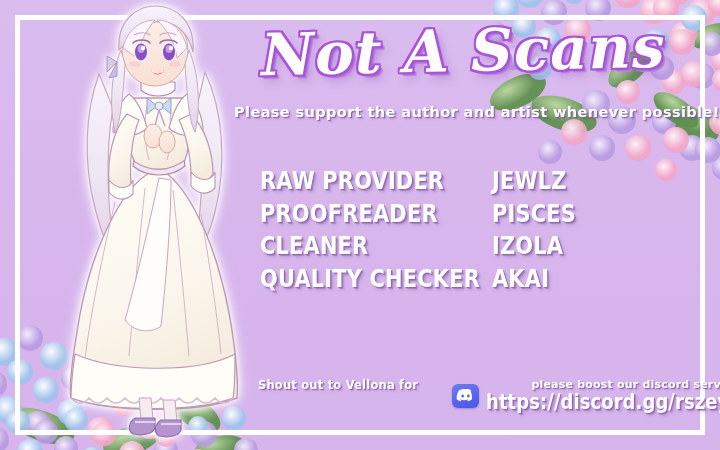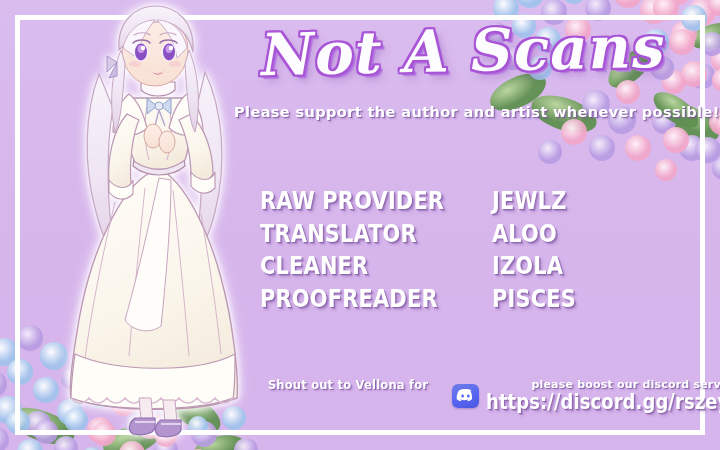--- a/index.html
+++ b/index.html
@@ -90,21 +90,20 @@
     white-space: nowrap;
   }
 
   
   .credits {
     position: absolute;
     left: 260px;
     top: 168px;
     width: 420px;
     z-index: 40;
-    margin-top: 20px;
   }
   .credit-row {
     display: flex;
     align-items: baseline;
     height: 32.5px;
   }
   .credit-role, .credit-name {
     font-family: "DejaVu Sans Condensed", "Liberation Sans Narrow", "DejaVu Sans", sans-serif;
     font-weight: bold;
     font-size: 25px;
@@ -121,21 +120,21 @@
   }
   .credit-role { width: 232px; }
   .credit-name { width: 180px; }
 
   
   .shoutout {
     position: absolute;
     left: 258px;
     top: 377px;
     width: 180px;
-    text-align: center;
+    text-align: left;
     z-index: 40;
   }
   .shoutout-line {
     font-family: "DejaVu Sans", sans-serif;
     font-weight: bold;
     font-size: 11.5px;
     line-height: 1.45;
     color: #ffffff;
     letter-spacing: 0.2px;
     text-shadow: 1px 1px 0 rgba(120,80,155,0.7), 2px 2px 2px rgba(110,70,150,0.3);
@@ -480,36 +479,36 @@
     <span class="subtitle-text">Please support the author and artist whenever possible!</span>
   </div>
 
   <div class="credits">
 
     <div class="credit-row">
       <span class="credit-role">RAW PROVIDER</span>
       <span class="credit-name">JEWLZ</span>
     </div>
 
+
     <div class="credit-row">
-      <span class="credit-role">TRANSLATOR</span>
-      <span class="credit-name">ALOO</span>
+      <span class="credit-role">PROOFREADER</span>
+      <span class="credit-name">PISCES</span>
     </div>
 
     <div class="credit-row">
       <span class="credit-role">CLEANER</span>
       <span class="credit-name">IZOLA</span>
     </div>
 
+
     <div class="credit-row">
-      <span class="credit-role">PROOFREADER</span>
-      <span class="credit-name">PISCES</span>
+      <span class="credit-role">QUALITY CHECKER</span>
+      <span class="credit-name">AKAI</span>
     </div>
-
-
 
   </div>
 
   <div class="shoutout">
     <div class="shoutout-line">Shout out to Vellona for</div>
   </div>
 
   <div class="discord-block">
     <span class="discord-badge">
       <svg width="19" height="14" viewBox="0 0 24 18" aria-hidden="true">

